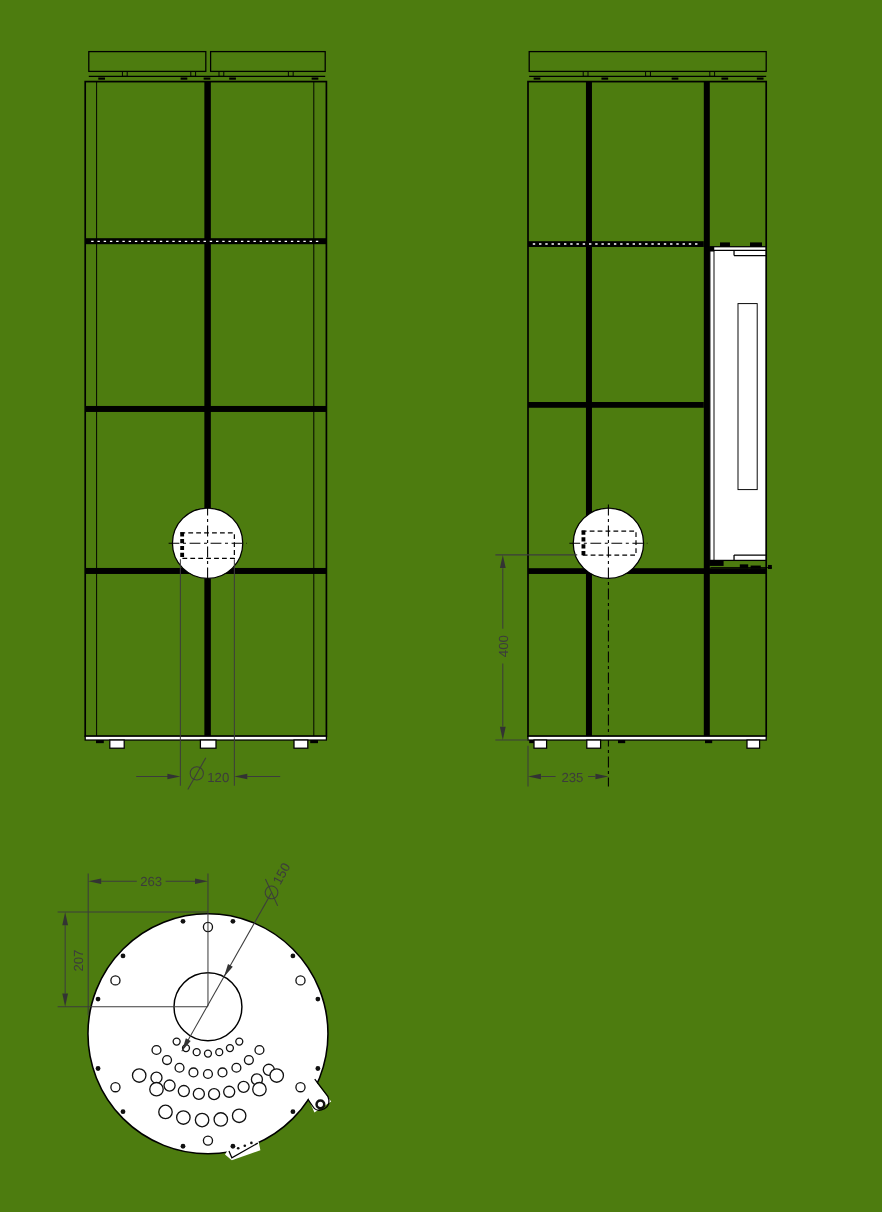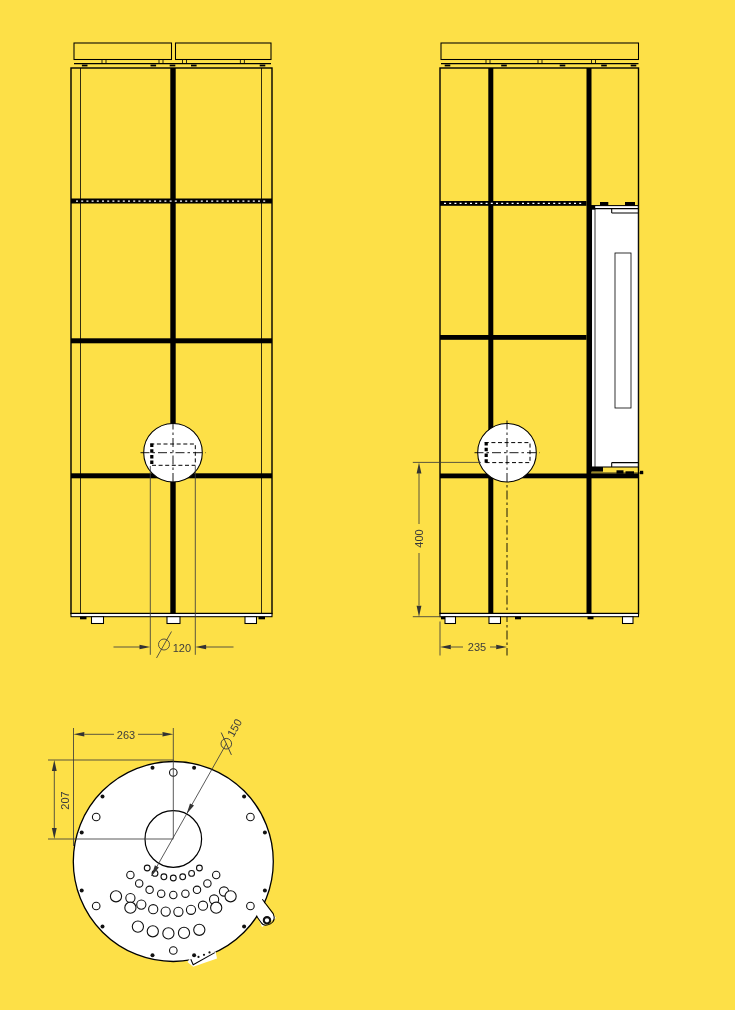--- a/index.html
+++ b/index.html
@@ -1,16 +1,16 @@
 <!DOCTYPE html>
 <html><head>
 <meta charset="utf-8">
 <style>
   html,body{margin:0;padding:0;background:#ffffff;}
-  .canvas{position:relative;width:735px;height:1010px;background:#fde047;overflow:hidden;
+  .canvas{position:relative;width:735px;height:1010px;background:#4d7c0f;overflow:hidden;
           font-family:"Liberation Sans", sans-serif;}
   svg{display:block;}
   
   .ol   {fill:none;stroke:#000;stroke-width:1.4;}
   .ln   {fill:none;stroke:#000;stroke-width:1.05;}
   .thin {fill:none;stroke:#000;stroke-width:0.8;}
   .bar  {fill:#000;stroke:none;}
   .wfill{fill:#fff;}
   .mask {fill:#fff;stroke:none;}
   .dash {fill:none;stroke:#000;stroke-width:1;stroke-dasharray:4,2.6;}

